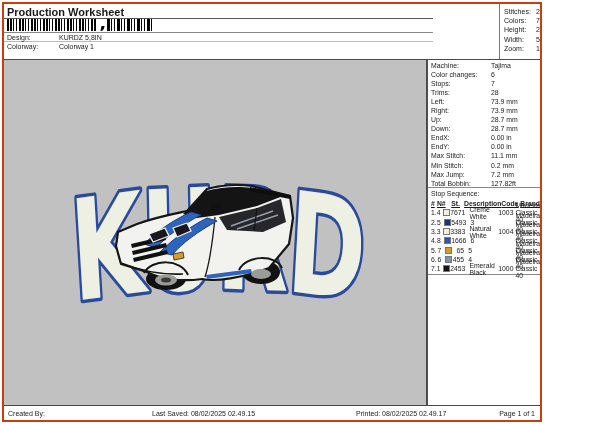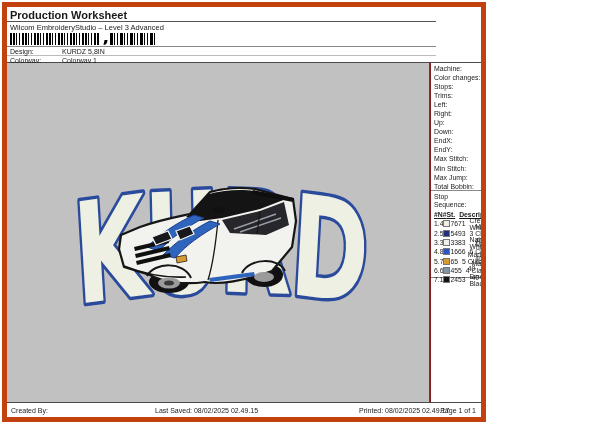--- a/index.html
+++ b/index.html
@@ -1,19 +1,19 @@
 <!DOCTYPE html>
 <html style="--letter-fill: #eef0e3; --letter-outline: #2a4a9c; --stripe-blue: #2f64bd; --stripe-edge: #1b3c8f; --car-body: #f2f3ef; --car-dark: #141414; --window: #26262b; --amber: #d79a2e; --rim: #9b9b9b;"><head>
 <meta charset="utf-8">
 <style>
   html,body{margin:0;padding:0;width:600px;height:424px;background:#ffffff;
     font-family:"Liberation Sans","DejaVu Sans",sans-serif;color:#1a1a1a;}
   *{box-sizing:border-box;}
-  .sheet{position:absolute;left:2px;top:2px;width:484px;height:420px;
-    border:5px solid #c2410c;background:#7f1d1d;overflow:hidden;}
+  .sheet{position:absolute;left:2px;top:2px;width:540px;height:420px;
+    border:2px solid #c2410c;background:#6d28d9;overflow:hidden;}
 
   
   .topstrip{position:absolute;left:0;top:0;right:0;height:56px;background:#fff;
     border-bottom:1px solid #4a4a4a;}
   .header-left{position:absolute;left:0;top:0;width:429px;height:56px;}
   .h-title{font-size:11px;font-weight:bold;padding:2px 3px 1px 3px;
     border-bottom:1px solid #555;height:15px;line-height:12px;}
   .h-sub{font-size:7.5px;padding:1px 3px;height:11px;line-height:9px;color:#222;}
   .barcode{height:12px;margin:0 3px 1px 3px;display:flex;align-items:stretch;width:150px;}
   .bars1{width:90px;background:repeating-linear-gradient(90deg,#000 0 2px,#fff 2px 3px,#000 3px 5px,#fff 5px 6px,#000 6px 7px,#fff 7px 9px,#000 9px 10px,#fff 10px 12px);}
@@ -70,21 +70,20 @@
     paint-order:stroke;stroke-linejoin:round;}
 </style>
 </head>
 <body>
 
 <div class="sheet">
 
   <div class="topstrip">
     <div class="header-left">
       <div class="h-title">Production Worksheet</div>
-      <div class="h-sub">Wilcom EmbroideryStudio – Level 3 Advanced</div>
       <div class="barcode">
         <div class="bars1"></div>
         <div class="bc-comma"></div>
         <div class="bars2"></div>
       </div>
       <div class="kvrow row-design">
         <span class="k">Design:</span>
         <span class="v">KURDZ 5,8IN</span>
       </div>
       <div class="kvrow row-colorway">

